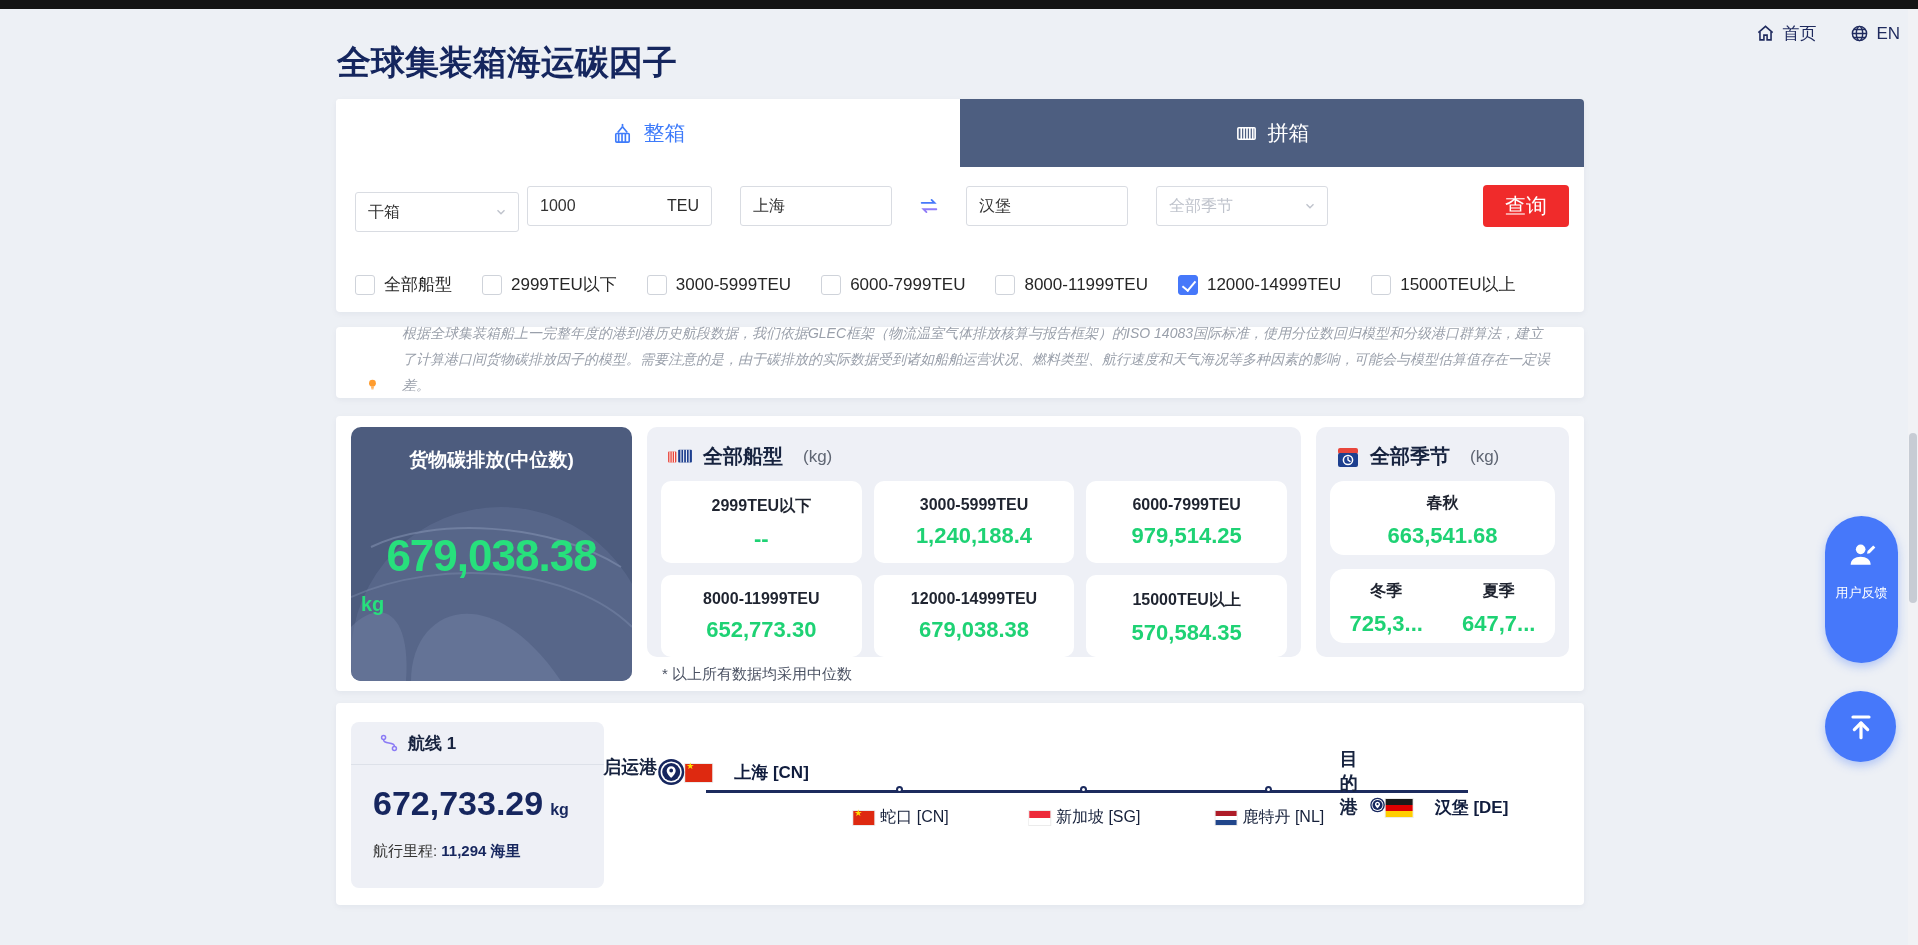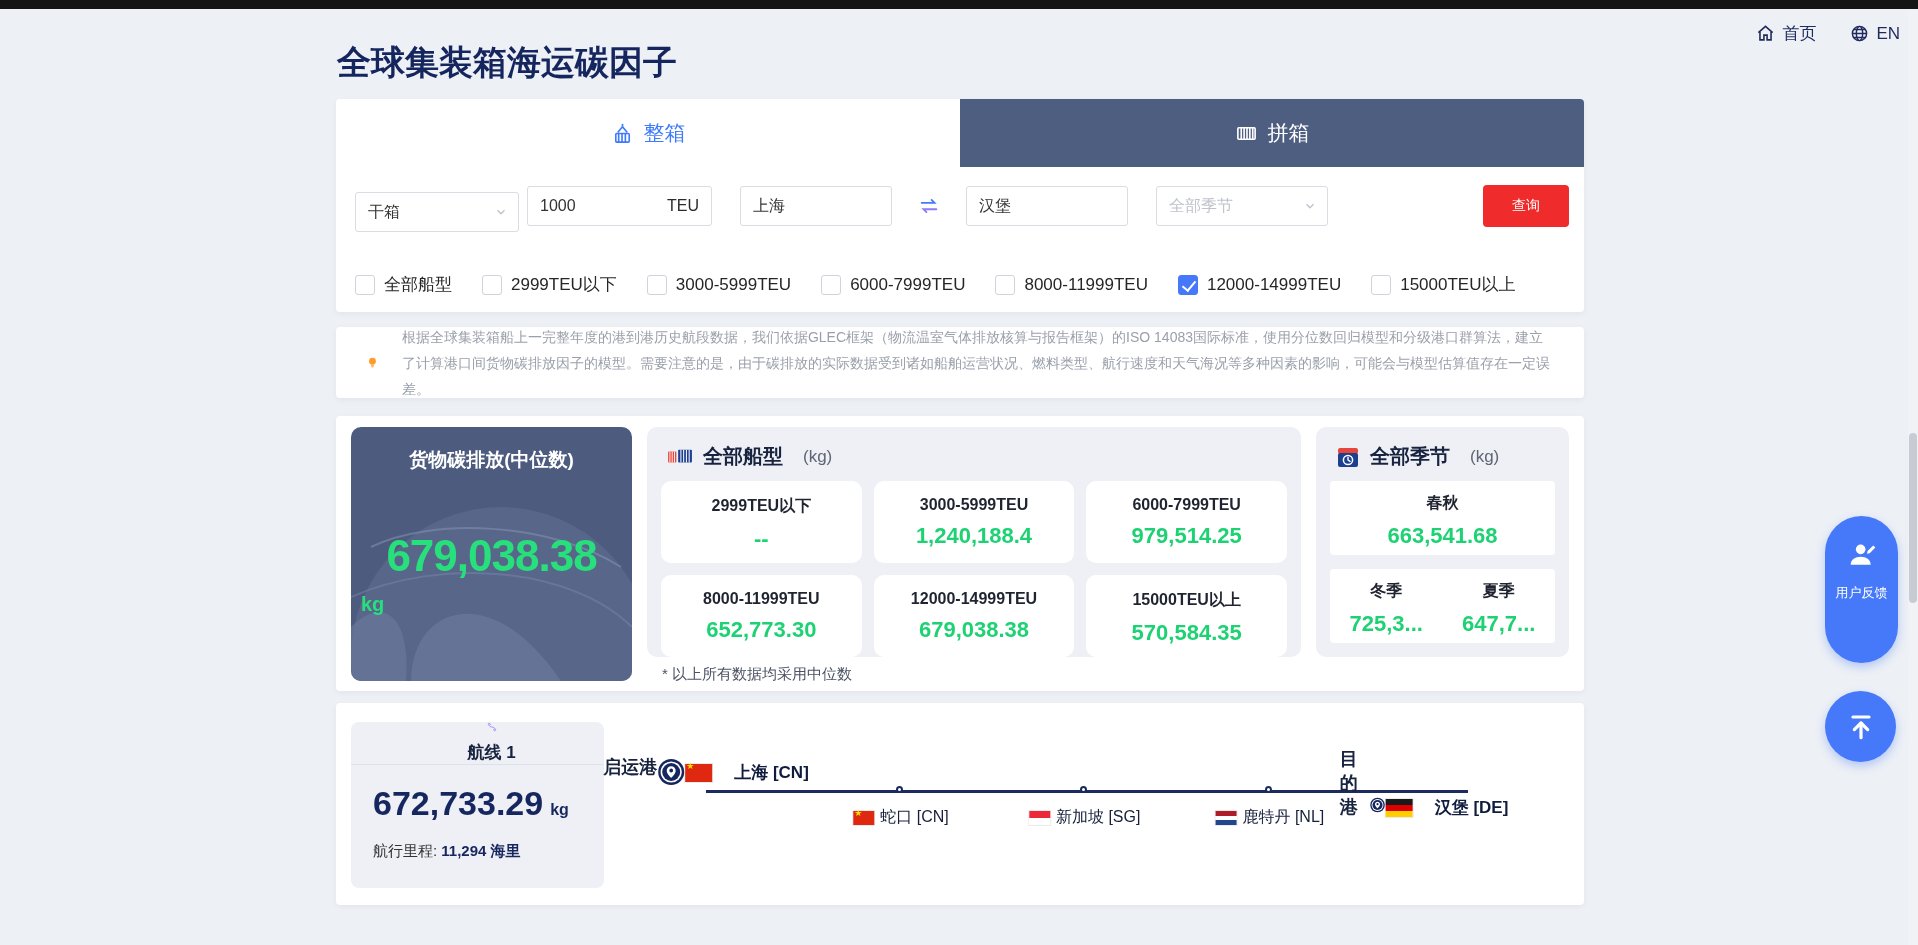--- a/index.html
+++ b/index.html
@@ -23,55 +23,55 @@
   .tab-lcl { color:#fff; background:#4d5e80; border-radius:0 4px 0 0; }
   .form-row { position:absolute; left:19px; right:15px; top:87px; height:40px; display:flex; align-items:center; }
   .fbox { height:40px; border:1px solid #d9dce2; border-radius:3px; background:#fff; display:flex; align-items:center; font-size:16px; color:#333; }
   .fselect { justify-content:space-between; padding:0 10px 0 12px; cursor:pointer; }
   .fselect.placeholder { color:#bfc3cc; }
   .finput input { border:none; outline:none; font-size:16px; color:#333; width:100%; font-family:inherit; background:transparent; }
   .finput { padding:0 12px; }
   .suffix { color:#2b2b2b; font-size:16px; margin-left:6px; white-space:nowrap; }
   .swapbox { width:74px; display:flex; align-items:center; justify-content:center; cursor:pointer; }
   .spacer { flex:1; }
-  .search-btn { width:86px; height:42px; background:#f02b2b; color:#fff; font-size:14px; border:none; border-radius:4px; cursor:pointer; font-family:inherit; }
+  .search-btn { width:86px; height:42px; background:#f02b2b; color:#fff; font-size:21px; border:none; border-radius:4px; cursor:pointer; font-family:inherit; }
   .filter-row { position:absolute; left:19px; top:174px; display:flex; align-items:center; gap:30px; }
   .filter-item { display:flex; align-items:center; gap:9px; font-size:17px; color:#262626; cursor:pointer; }
   .cb { width:20px; height:20px; border:1px solid #cfd3da; border-radius:3px; background:#fff; position:relative; }
   .cb.checked { background:#4678fa; border-color:#4678fa; }
   .cb.checked::after { content:""; position:absolute; left:6px; top:2px; width:6px; height:11px; border:solid #fff; border-width:0 2px 2px 0; transform:rotate(40deg); }
   
-  .notice-card { top:327px; height:71px; display:flex; align-items:center; padding:0 30px 0 31px; }
+  .notice-card { top:327px; height:71px; display:flex; align-items:flex-end; padding:0 30px 0 31px;font-style:italic; }
   .notice-text { margin-left:24px; font-size:14px; line-height:26px; color:#9aa0ab; }
   
   .results-card { top:416px; height:275px; }
   .summary-tile { position:absolute; left:15px; top:11px; width:281px; height:254px; border-radius:10px; background:#4d5c7e; overflow:hidden; color:#fff; }
   .summary-tile svg.globe { position:absolute; left:0; top:0; }
   .summary-title { position:absolute; top:20px; width:100%; text-align:center; font-size:19px; font-weight:bold; }
   .summary-value { position:absolute; top:104px; width:100%; text-align:center; font-size:44px; font-weight:bold; color:#27e07c; letter-spacing:-1px; }
   .summary-unit { position:absolute; top:166px; left:10px; font-size:20px; font-weight:bold; color:#27e07c; }
   .panel { position:absolute; top:11px; height:230px; border-radius:10px; background:#eef0f6; }
   .panel-ship { left:311px; width:654px; }
   .panel-season { left:980px; width:253px; }
   .panel-head { display:flex; align-items:center; gap:10px; padding:16px 0 0 20px; }
   .panel-title { font-size:20px; font-weight:bold; color:#17233f; }
   .panel-unit { font-size:17px; color:#5f6673; margin-left:10px; }
   .stat-grid { position:absolute; left:14px; right:14px; top:54px; display:grid; grid-template-columns:1fr 1fr 1fr; gap:12px; }
   .stat-card { background:#fff; border-radius:10px; height:82px; text-align:center; padding-top:15px; }
   .stat-label { font-size:16px; font-weight:bold; color:#1f2430; }
   .stat-value { margin-top:9px; font-size:22px; font-weight:bold; color:#1ed274; }
   .footnote { position:absolute; left:326px; top:249px; font-size:15px; color:#4b5263; }
-  .season-card { position:absolute; left:14px; right:14px; background:#fff; border-radius:4px; height:74px; text-align:center; padding-top:12px; }
+  .season-card { position:absolute; left:14px; right:14px; background:#fff; border-radius:14px; height:74px; text-align:center; padding-top:12px; }
   .season-primary { top:54px; }
   .season-pair { top:142px; display:flex; }
   .season-col { width:50%; }
   
   .route-card { top:703px; height:202px; }
   .route-tile { position:absolute; left:15px; top:19px; width:253px; height:166px; background:#eef0f6; border-radius:8px; }
-  .route-tile-head { height:43px; display:flex; align-items:center; gap:9px; padding-left:28px; border-bottom:1px solid #dde1e9; font-size:17px; font-weight:bold; color:#17233f;flex-direction:column; }
+  .route-tile-head { height:43px; display:flex; align-items:center; gap:9px; padding-left:28px; border-bottom:1px solid #dde1e9; font-size:17px; font-weight:bold; color:#17233f; }
   .route-value-row { position:absolute; left:22px; top:62px; display:flex; align-items:baseline; gap:7px; }
   .route-value { font-size:34px; font-weight:bold; color:#16265e; }
   .route-unit { font-size:16px; font-weight:bold; color:#16265e; }
   .route-distance { position:absolute; left:22px; top:120px; font-size:15px; color:#333; }
   .route-distance b { color:#16265e; }
   .endpoint { position:absolute; top:44px; display:flex; flex-direction:row; align-items:center; transform:translateX(-50%); }
   .endpoint-label { font-size:18px; font-weight:bold; color:#17233f; }
   .endpoint .pin { margin-top:11px; }
   .endpoint-name { margin-top:12px; display:flex; align-items:center; gap:22px; font-size:17px; font-weight:bold; color:#101c3d; white-space:nowrap; }
   .line-area { position:absolute; left:370px; top:84px; width:762px; height:60px;text-align:center; }

